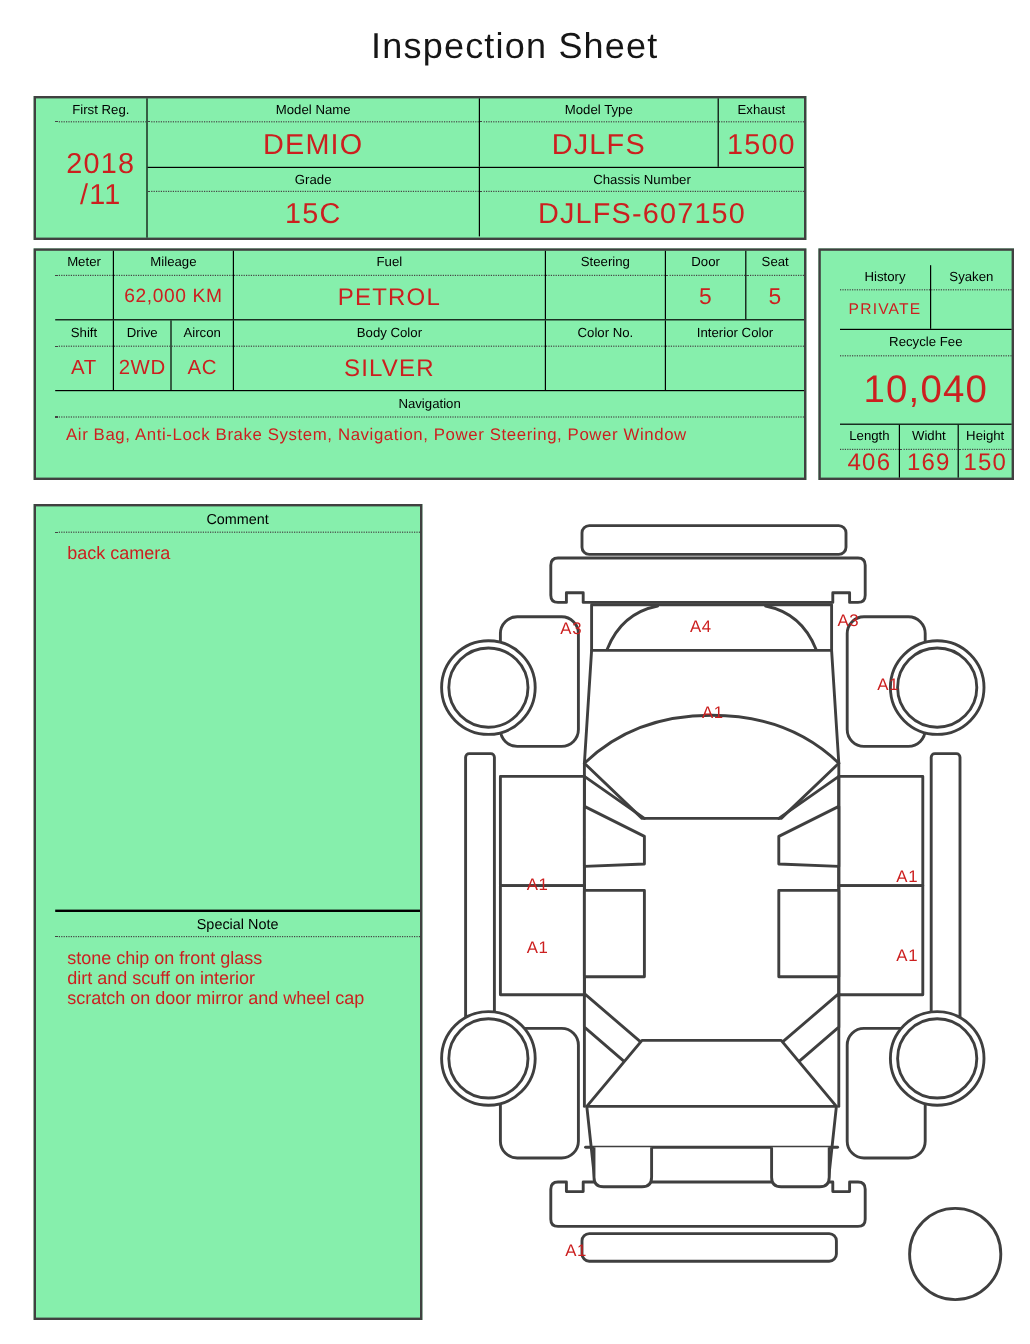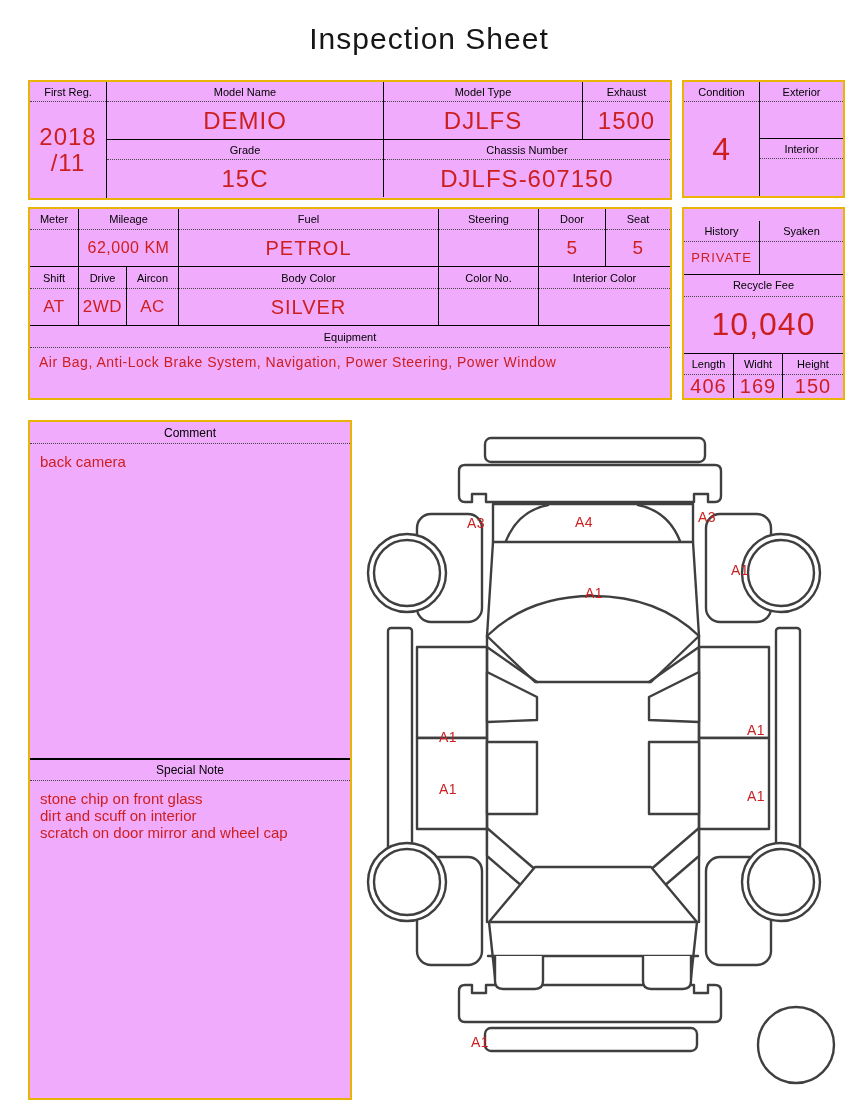--- a/index.html
+++ b/index.html
@@ -1,21 +1,21 @@
 <!DOCTYPE html>
 <html style="--red: #cc1f1f; --line: #3f3f3f;"><head>
 <meta charset="utf-8">
 <style>
   :root { --red:#cc1f1f; --line:#3f3f3f; }
   * { box-sizing:border-box; margin:0; padding:0; }
   body { background:#fff; font-family:"Liberation Sans", sans-serif; }
   .sheet { position:relative; width:858px; height:1120px; background:#fff; overflow:hidden; }
   .title { position:absolute; top:22px; left:0; right:0; text-align:center;
            font-size:30px; letter-spacing:1px; color:#161616; font-weight:500; }
-  .box { position:absolute; border:2px solid #eab308; background:#f0abfc; display:flex; }
+  .box { position:absolute; border:2px solid #404040; background:#86efac; display:flex;padding-left:16px; }
   .col   { display:flex; flex-direction:column; }
   .brd-r { border-right:1px solid #000; }
   .brd-b { border-bottom:1px solid #000; }
   .brd-t { border-top:1px solid #000; }
   .hdr { font-size:11px; color:#000; text-align:center; border-bottom:1px dotted #444;
          display:flex; align-items:center; justify-content:center; flex:none; }
   .cv  { display:flex; align-items:center; justify-content:center;
          color:var(--red); letter-spacing:0.5px; flex:1; }
   .v24 { font-size:24px; letter-spacing:1px; }
   .v32 { font-size:32px; }
@@ -71,32 +71,20 @@
           <div class="cv v24">15C</div>
         </div>
         <div class="col" style="flex:1">
           <div class="hdr" style="height:20px">Chassis Number</div>
           <div class="cv v24">DJLFS-607150</div>
         </div>
       </div>
     </div>
   </div>
 
-  <div class="box" style="left:682px; top:80px; width:163px; height:118px;">
-    <div class="col brd-r" style="width:76px">
-      <div class="hdr" style="height:20px">Condition</div>
-      <div class="cv v32">4</div>
-    </div>
-    <div class="col" style="flex:1">
-      <div class="hdr" style="height:20px">Exterior</div>
-      <div class="cv brd-b v17" style="flex:none; height:37px"></div>
-      <div class="hdr" style="height:20px">Interior</div>
-      <div class="cv v17"></div>
-    </div>
-  </div>
 
   <div class="box col" style="left:28px; top:207px; width:644px; height:193px;">
     <div style="height:57px; display:flex;">
       <div class="col brd-r" style="width:49px">
         <div class="hdr" style="height:21px">Meter</div>
         <div class="cv v16"></div>
       </div>
       <div class="col brd-r" style="width:100px">
         <div class="hdr" style="height:21px">Mileage</div>
         <div class="cv v16">62,000 KM</div>
@@ -138,21 +126,21 @@
       <div class="col brd-r" style="width:100px">
         <div class="hdr" style="height:22px">Color No.</div>
         <div class="cv v16"></div>
       </div>
       <div class="col" style="flex:1">
         <div class="hdr" style="height:22px">Interior Color</div>
         <div class="cv v16"></div>
       </div>
     </div>
     <div class="col brd-t" style="flex:1">
-      <div class="hdr" style="height:22px">Equipment</div>
+      <div class="hdr" style="height:22px">Navigation</div>
       <div class="cv left-val">Air Bag, Anti-Lock Brake System, Navigation, Power Steering, Power Window</div>
     </div>
   </div>
 
   <div class="box col" style="left:682px; top:207px; width:163px; height:193px;">
     <div style="height:55px; display:flex;margin-top:12px;">
       <div class="col brd-r" style="width:76px">
         <div class="hdr" style="height:21px">History</div>
         <div class="cv v13">PRIVATE</div>
       </div>

